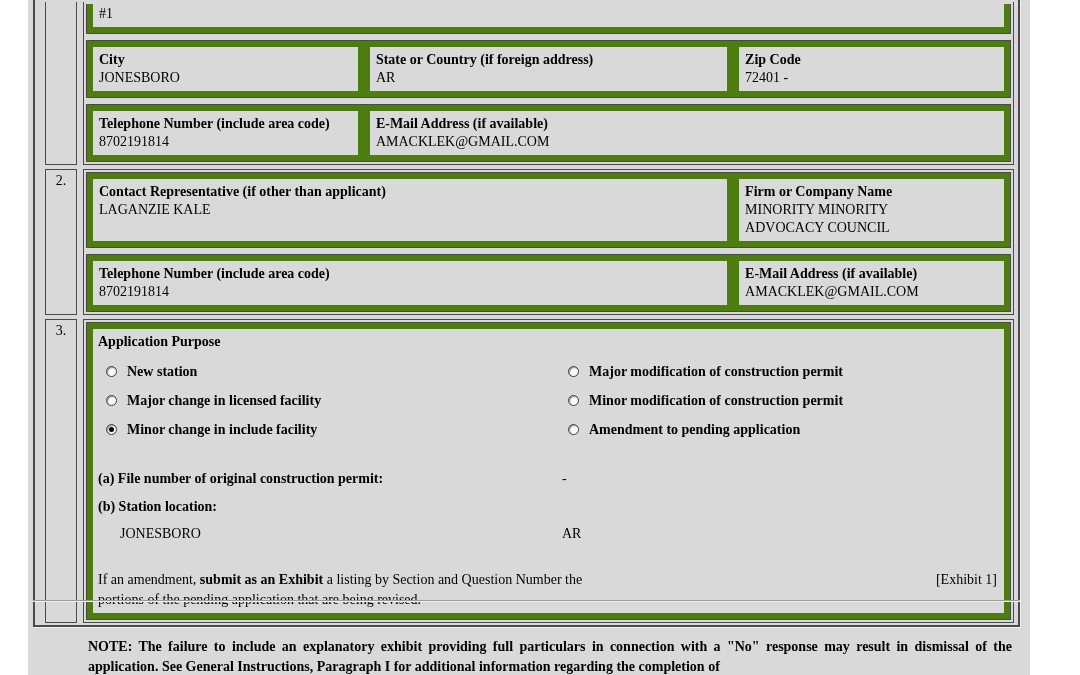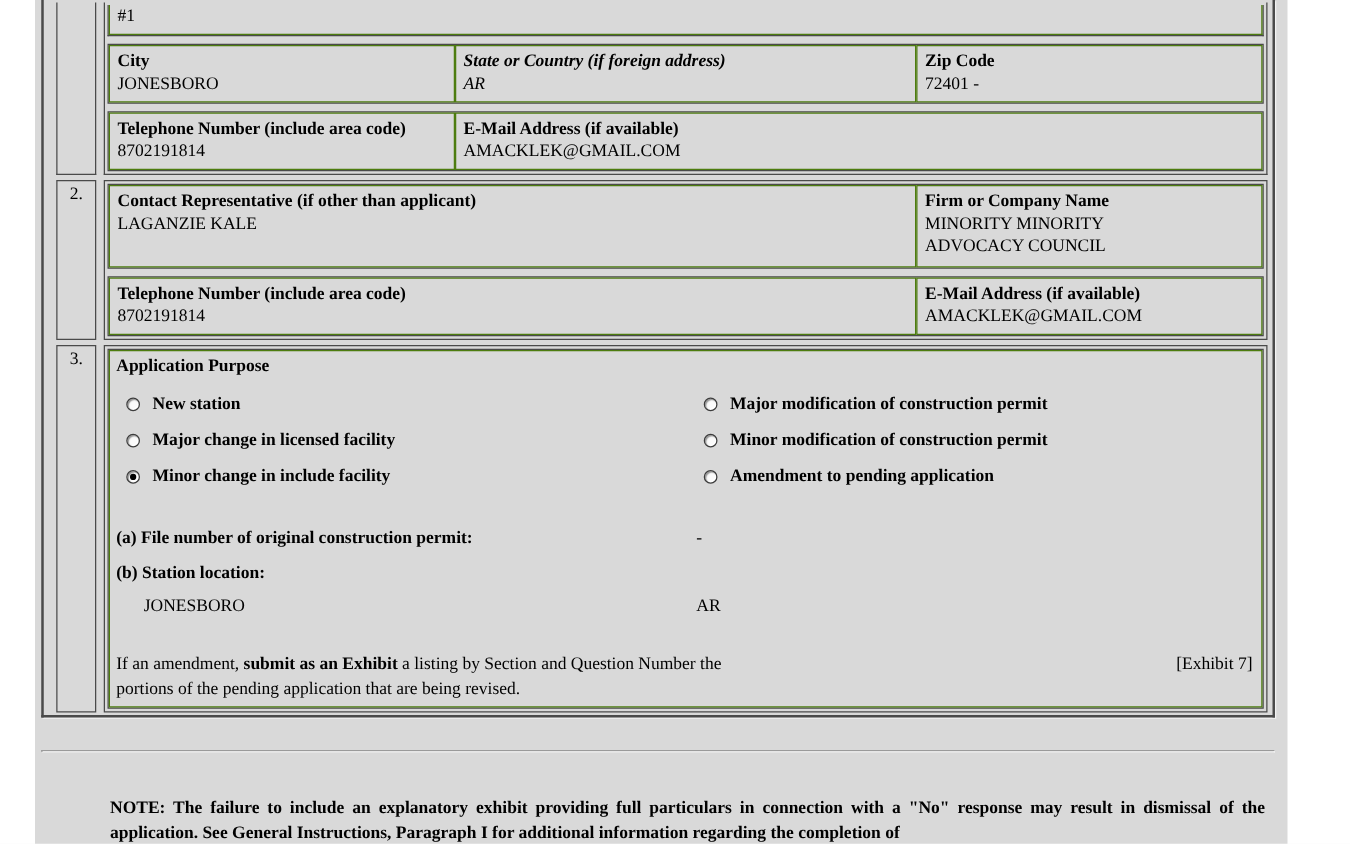--- a/index.html
+++ b/index.html
@@ -16,26 +16,26 @@
   .numcell { flex:none; width:32px; border:1px solid #4a4a4a; margin-right:6px;
     padding:2px 3px; text-align:center; vertical-align:top; }
   .numcell.noline { border-top:none; }
   .contentcell { flex:1; border:1px solid #4a4a4a; padding:2px; }
   .contentcell.noline { border-top:none; }
 
   
   table.ct { width:100%; border:1px solid #4a4a4a; border-spacing:0; border-collapse:separate;
     margin-bottom:6px; }
   table.ct:last-child { margin-bottom:0; }
-  table.ct td { border:1px solid #4d7c0f; padding:4px 6px; vertical-align:top; }
+  table.ct td { border:6px solid #4d7c0f; padding:4px 6px; vertical-align:top; }
   table.ct.noline, table.ct.noline td { border-top:none; }
   .lbl { font-weight:bold; }
   .val { font-weight:normal; }
   .firm-val { max-width:185px; }
-  td.w30 { width:30%; } td.w40 { width:40%;font-style:italic; } td.w70 { width:70%; }
+  td.w30 { width:30%; } td.w40 { width:40%; } td.w70 { width:70%; }
   .contact-tbl td { height:66px; }
 
   
   .addr-cell { padding:1px 6px 4px 6px !important; }
 
   
   .purpose-cell { min-height:250px; padding:3px 5px !important; position:relative; }
   .purpose-title { font-weight:bold; margin:1px 0 12px 0; }
   .radio-grid { display:grid; grid-template-columns:462px 1fr; grid-auto-flow:column;
     grid-template-rows:repeat(3,29px); padding-left:8px; }
@@ -195,21 +195,21 @@
               <span>(b) Station location:</span>
             </div>
 
             <div class="loc-line">
               <span class="loc-city">JONESBORO</span>
               <span class="loc-state">AR</span>
             </div>
 
             <div class="amend">
               <div class="amend-text"><span>If an amendment, </span><span class="amend-bold">submit as an Exhibit</span><span> a listing by Section and Question Number the portions of the pending application that are being revised.</span></div>
-              <span class="exhibit">[Exhibit 7]</span>
+              <span class="exhibit">[Exhibit 1]</span>
             </div>
 
           </td>
               </tr>
         </tbody>
           </table>
       </div>
     </div>
 
   </div>

